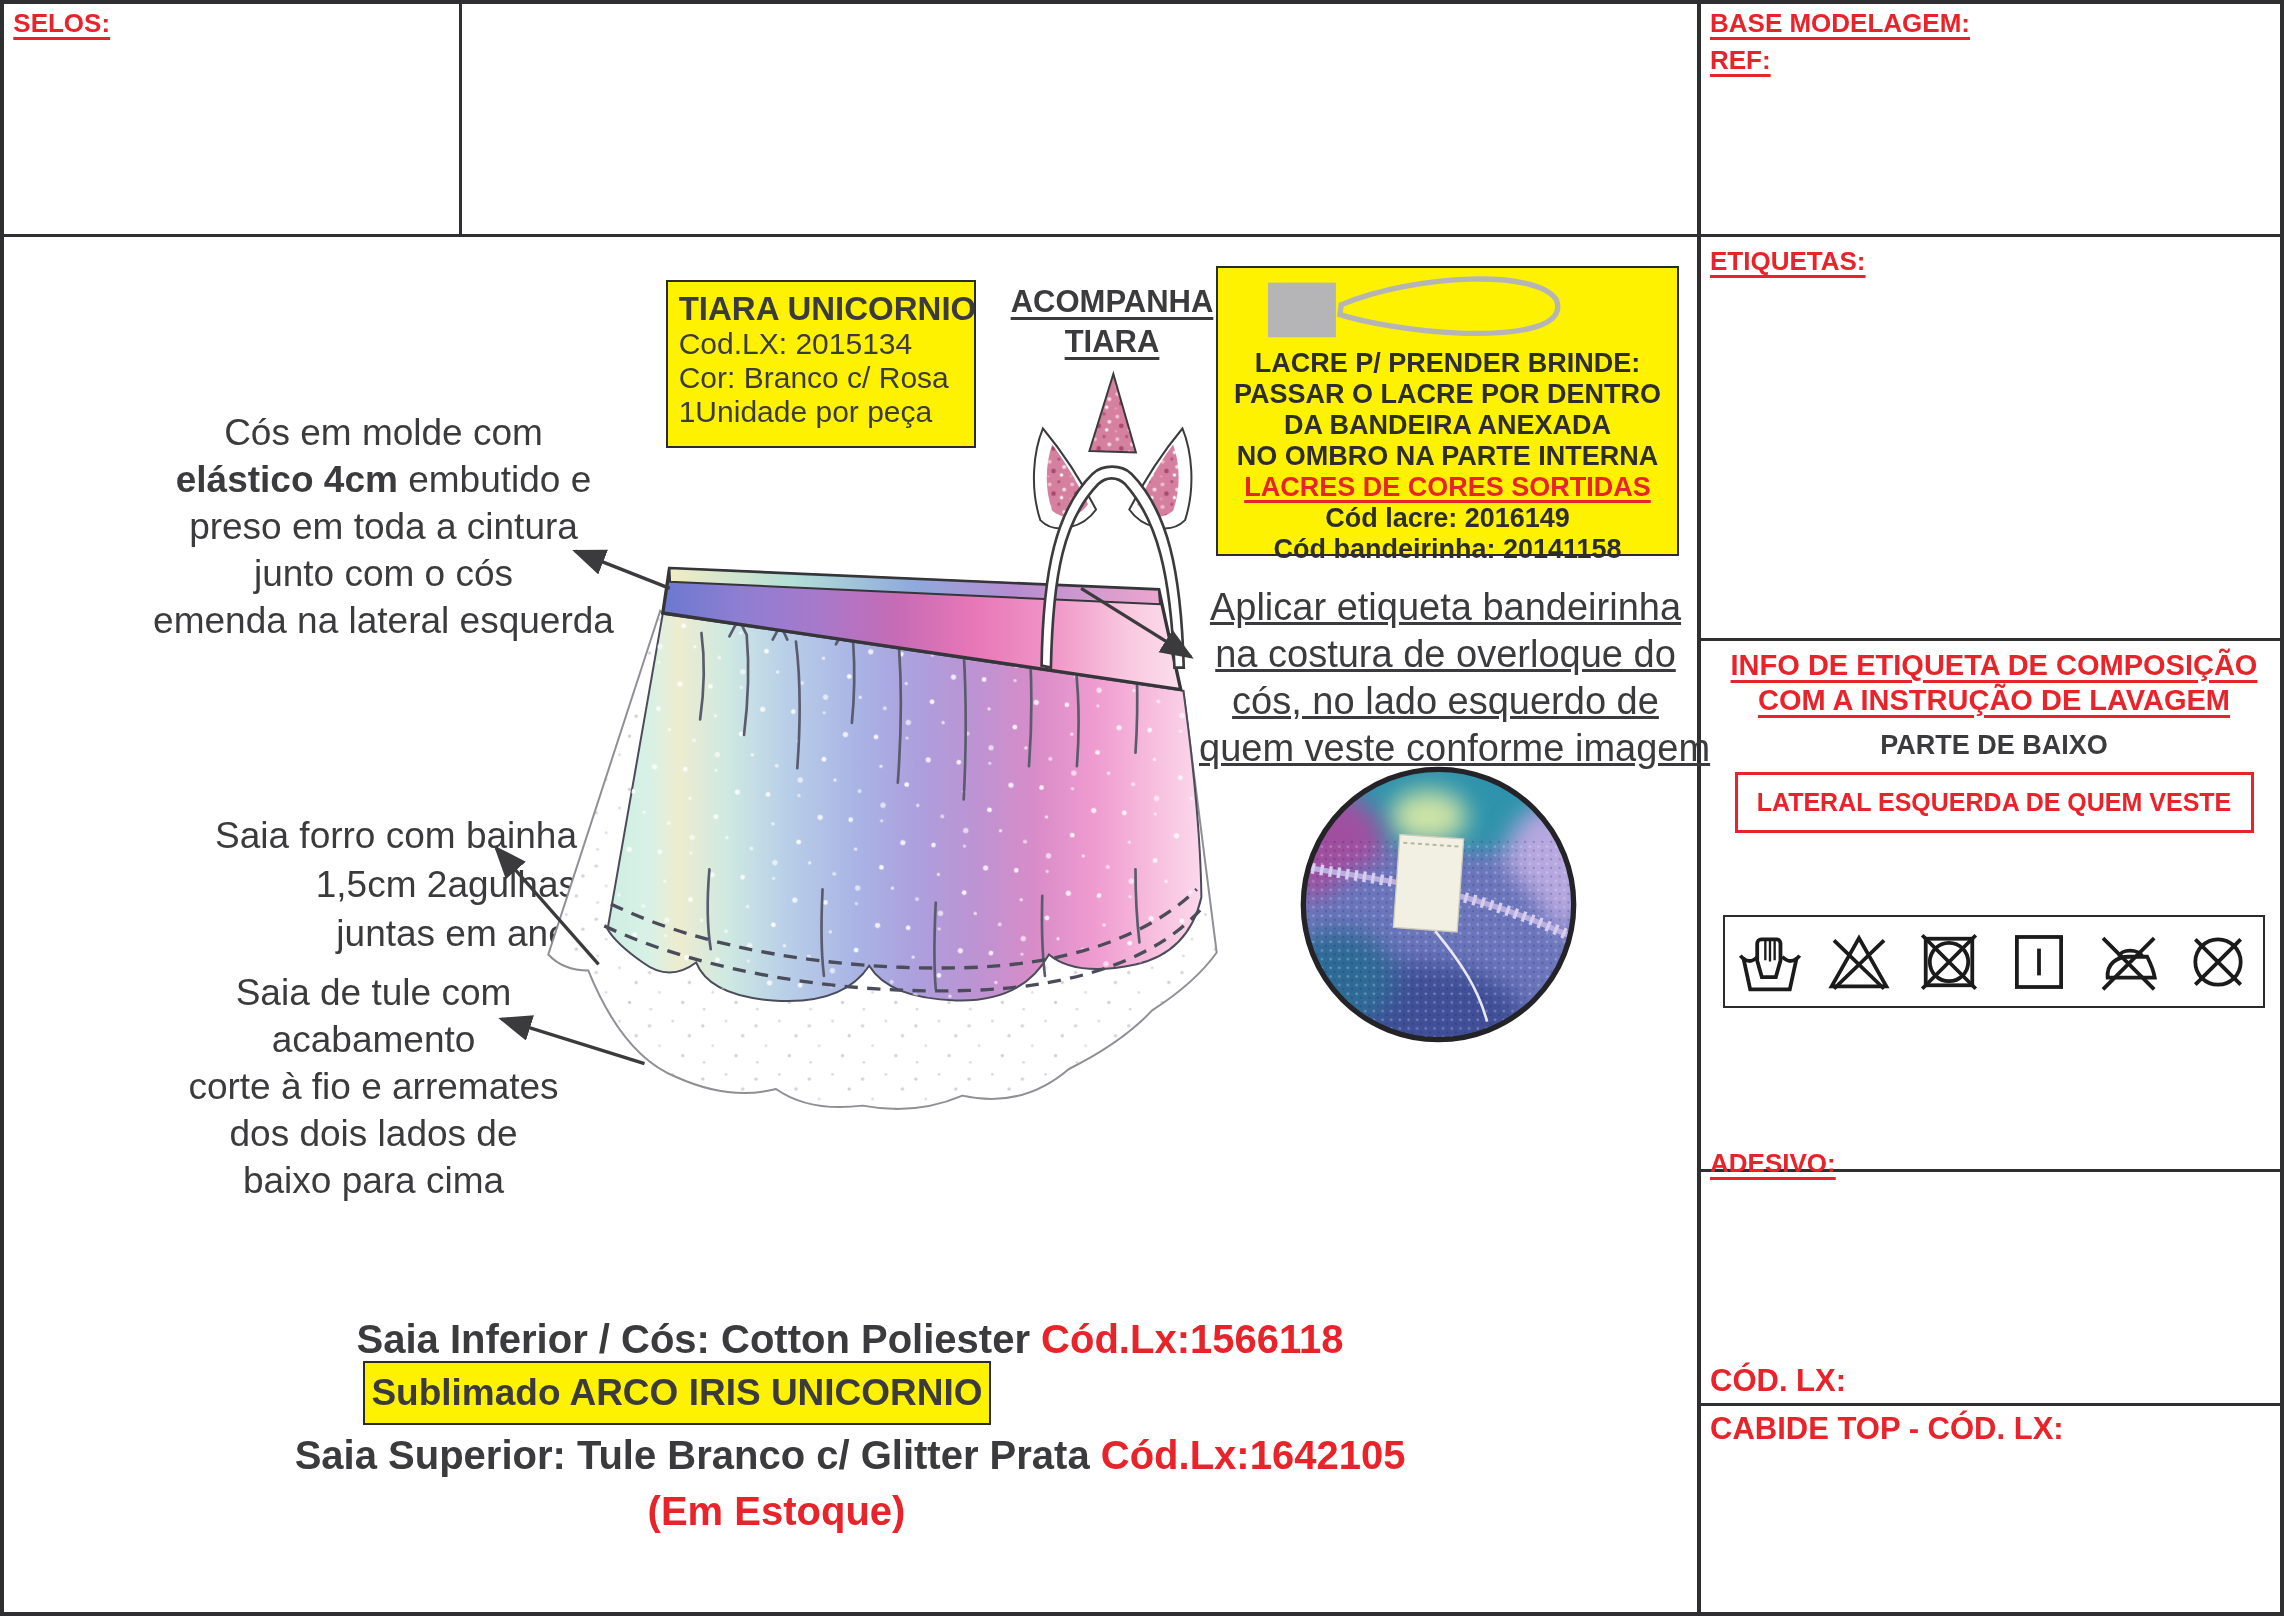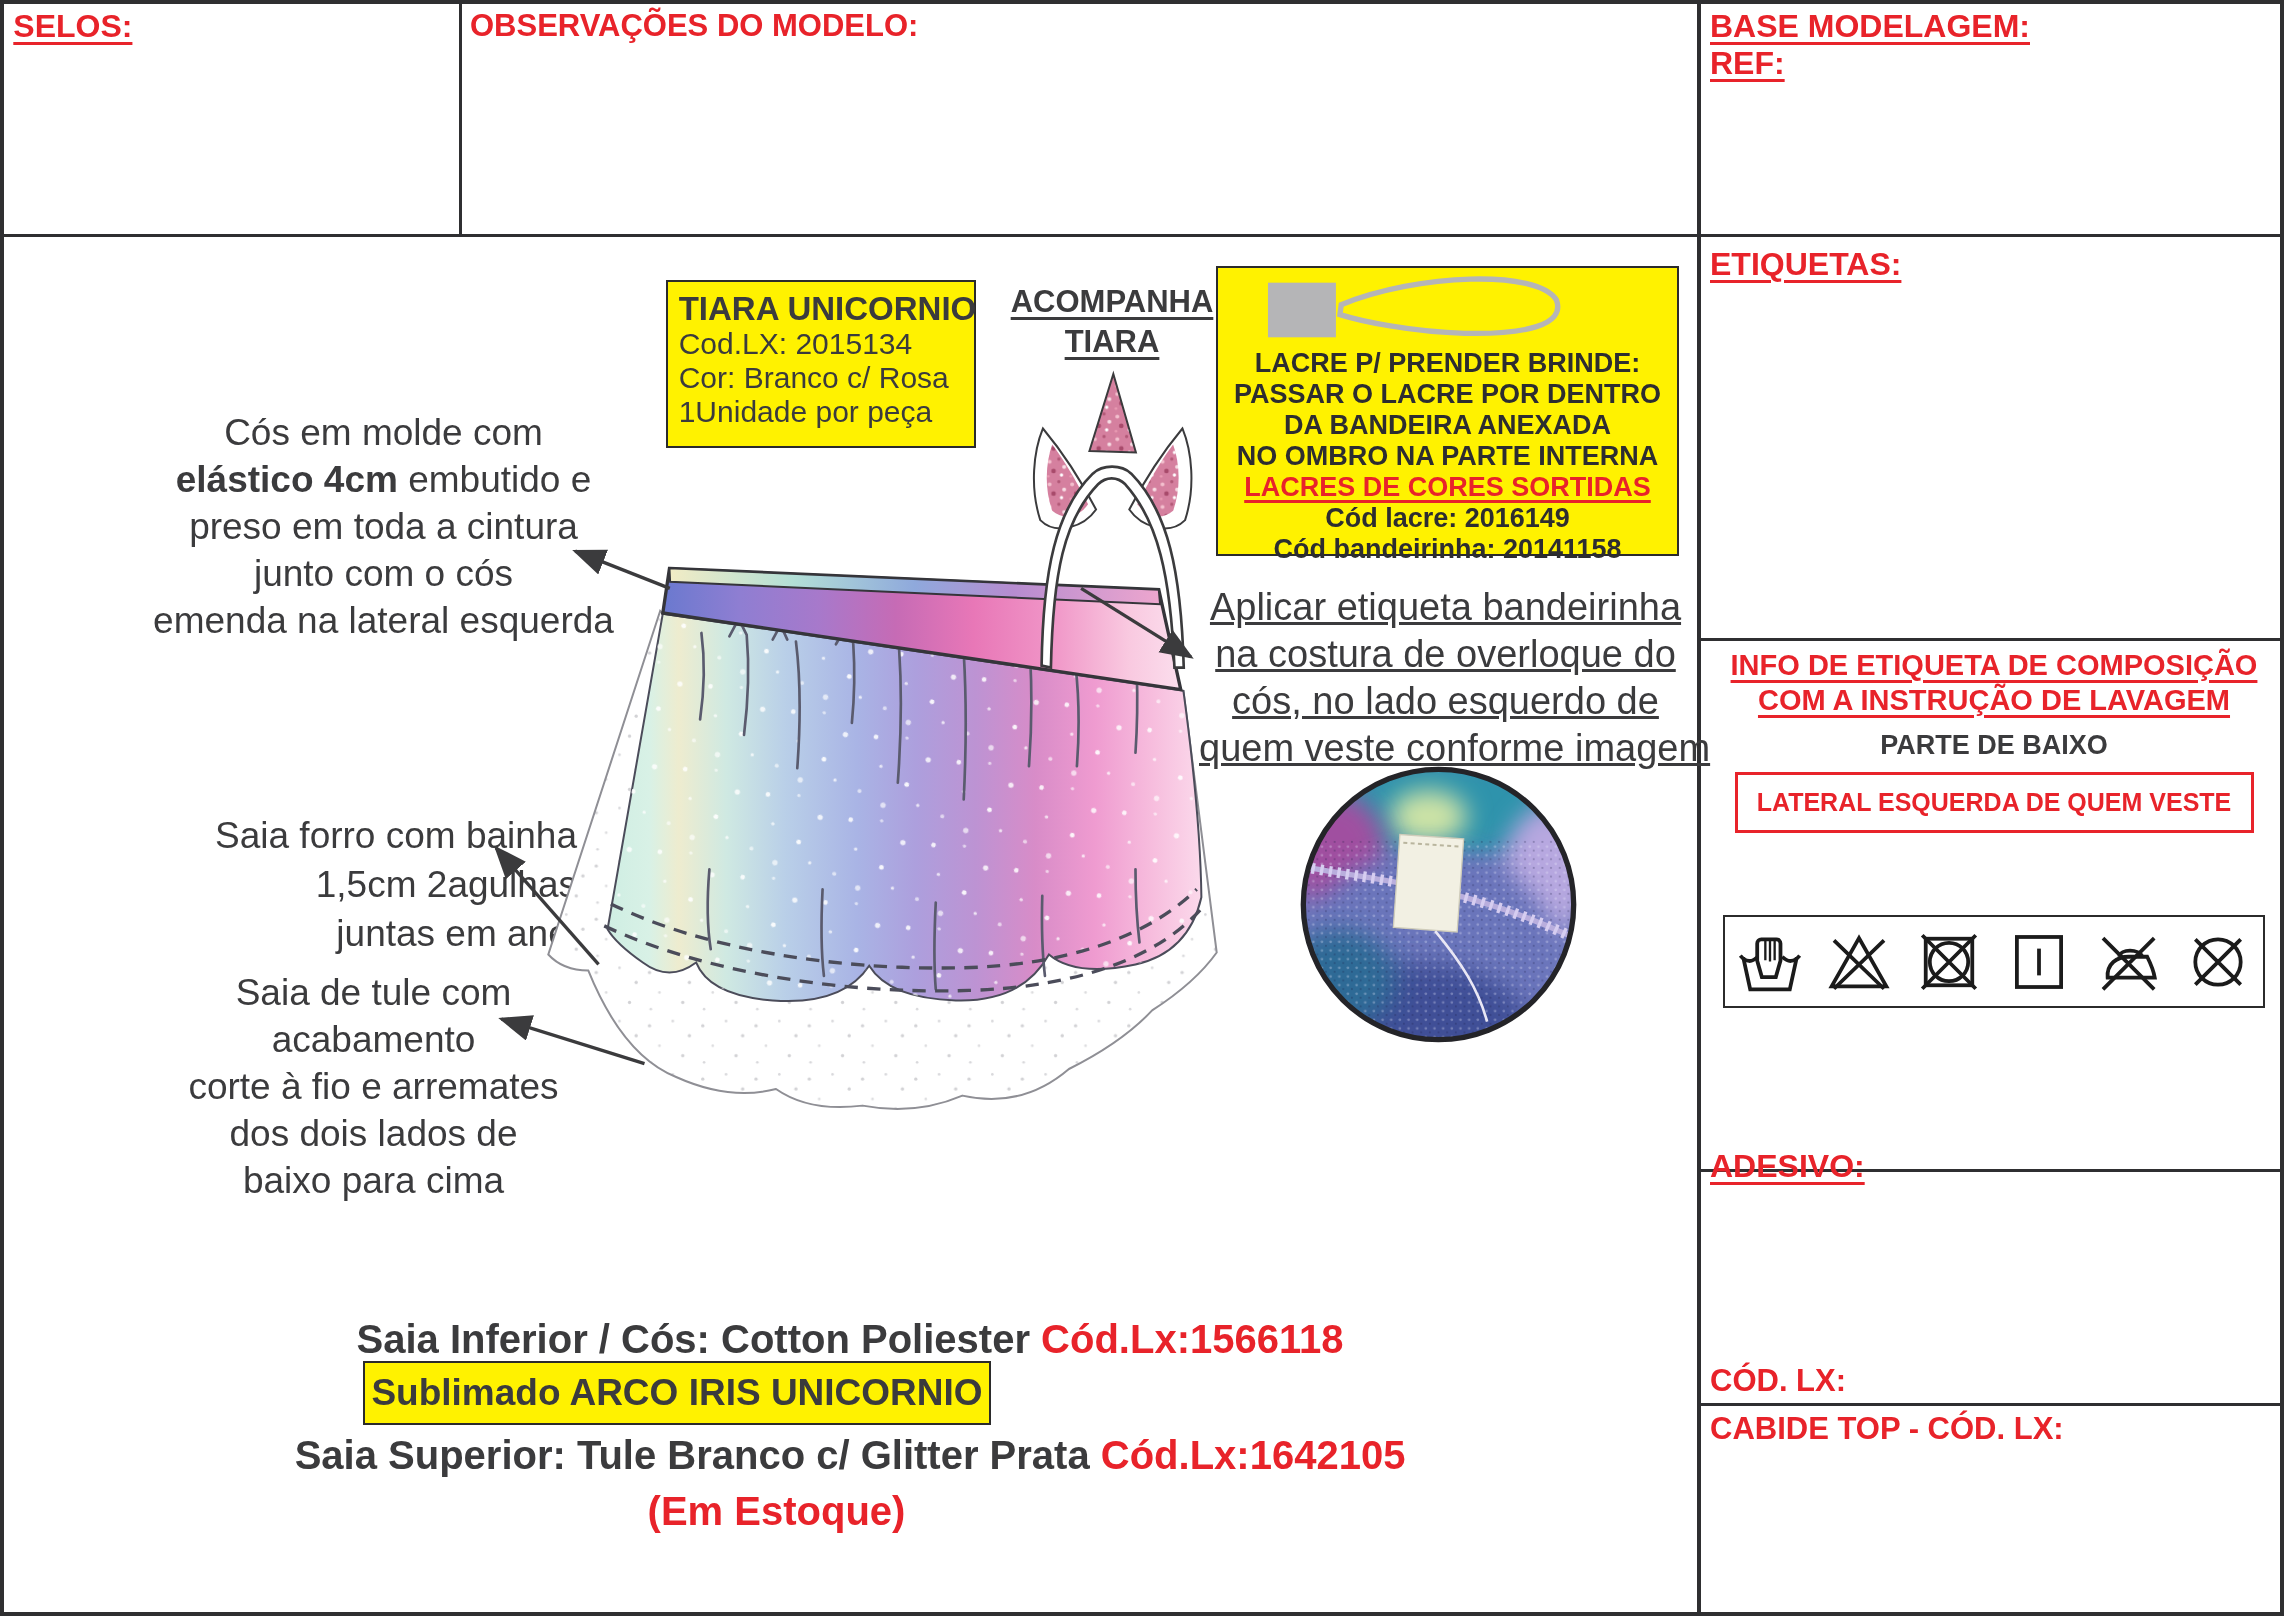--- a/index.html
+++ b/index.html
@@ -1,21 +1,21 @@
 <!DOCTYPE html>
 <html style="font-size:10.7px"><head>
 <meta charset="utf-8">
 <style>
   html,body{margin:0;padding:0;background:#ffffff;}
   body{width:2284px;height:1616px;font-family:"Liberation Sans",sans-serif;}
   .sheet{position:relative;width:2284px;height:1616px;box-sizing:border-box;border:4px solid #2f2f31;overflow:hidden;background:#fff;}
   .abs{position:absolute;}
   .line{position:absolute;background:#2f2f31;}
   .nw{white-space:nowrap;}
-  .red-hdr{color:#e8232a;font-weight:bold;font-size:32px;text-decoration:underline;text-decoration-thickness:3.3px;text-underline-offset:5.3px;}
+  .red-hdr{color:#e8232a;font-weight:bold;font-size:26px;text-decoration:underline;text-decoration-thickness:3.3px;text-underline-offset:5.3px;}
   .red-hdr-nl{color:#e8232a;font-weight:bold;font-size:31px;}
   .ann{color:#3b3b3d;font-size:37px;line-height:47px;text-align:center;}
   .ann div{white-space:nowrap;}
   .yellow-box{position:absolute;background:#fff200;border:2.7px solid #2b2b2b;box-sizing:border-box;}
   .tiara-box-title{font-weight:bold;font-size:33px;color:#3b3b3d;line-height:37px;}
   .tiara-box-line{font-size:30px;color:#3b3b3d;line-height:34px;}
   .lacre-line{font-weight:bold;font-size:27px;color:#2d2d30;line-height:31px;text-align:center;white-space:nowrap;}
   .lacre-red{color:#e8232a;text-decoration:underline;text-decoration-thickness:2.7px;text-underline-offset:4px;}
   .acompanha{font-weight:bold;font-size:31px;color:#3b3b3d;text-align:center;line-height:40px;text-decoration:underline;text-decoration-thickness:2.7px;text-underline-offset:5.3px;}
   .footer-line{position:absolute;left:107px;width:1478px;text-align:center;font-weight:bold;font-size:40px;color:#3b3b3d;white-space:nowrap;}
@@ -37,21 +37,20 @@
 
   <div class="line" style="left:455px;top:0;width:3.3px;height:230px;"></div>
   <div class="line" style="left:0;top:230px;width:1696px;height:3.3px;"></div>
   <div class="line" style="left:1693px;top:0;width:4px;height:1608px;"></div>
   <div class="line" style="left:1697px;top:230px;width:579px;height:3.3px;"></div>
   <div class="line" style="left:1697px;top:634px;width:579px;height:3.3px;"></div>
   <div class="line" style="left:1697px;top:1165px;width:579px;height:3.3px;"></div>
   <div class="line" style="left:1697px;top:1399px;width:579px;height:3.3px;"></div>
 
   <div class="abs red-hdr nw" style="left:9.3px;top:4px;">SELOS:</div>
-  <div class="abs red-hdr-nl nw" style="left:466px;top:4px;">OBSERVAÇÕES DO MODELO:</div>
   <div class="abs red-hdr nw" style="left:1706px;top:4px;">BASE MODELAGEM:</div>
   <div class="abs red-hdr nw" style="left:1706px;top:41px;">REF:</div>
 
   <div class="abs red-hdr nw" style="left:1706px;top:242px;">ETIQUETAS:</div>
 
   <div class="info-wrap">
     <div class="info-title">INFO DE ETIQUETA DE COMPOSIÇÃO</div>
     <div class="info-title">COM A INSTRUÇÃO DE LAVAGEM</div>
     <div class="parte">PARTE DE BAIXO</div>
     <div class="comp-box">

